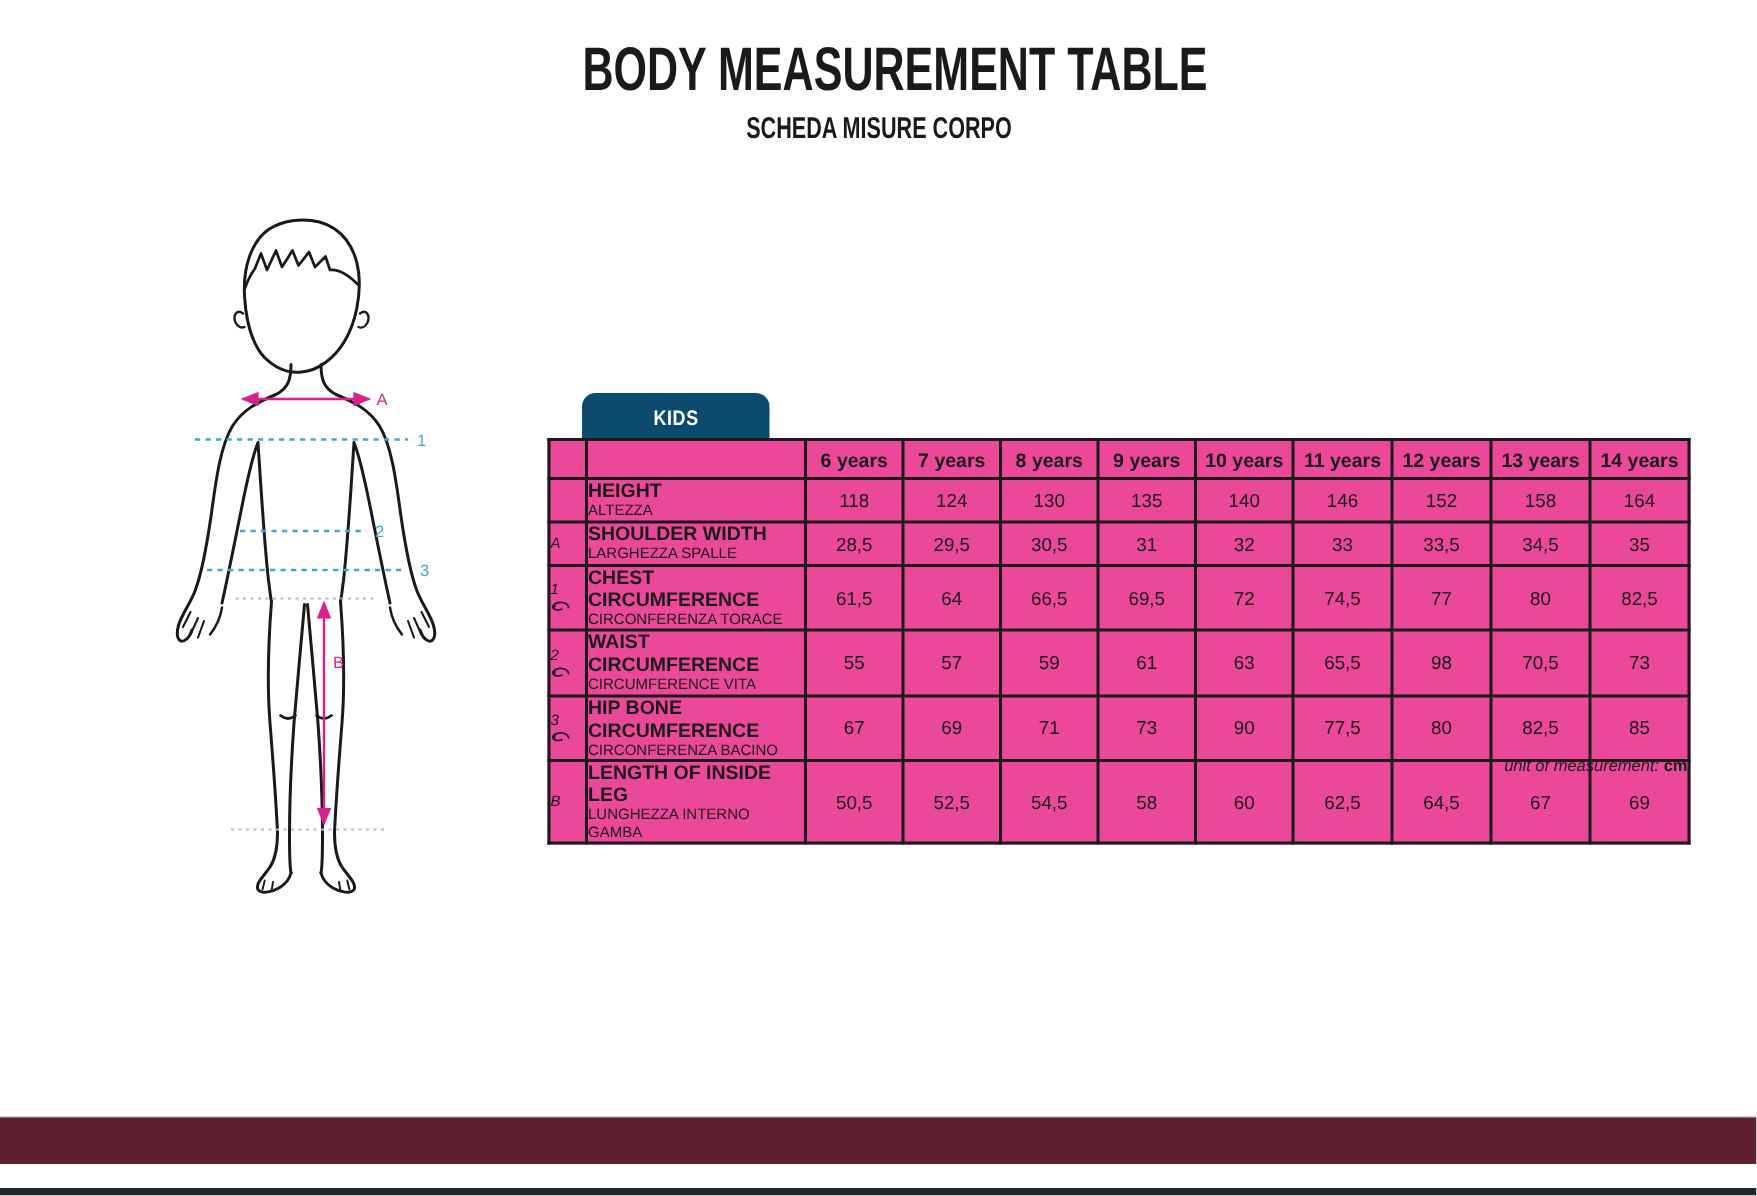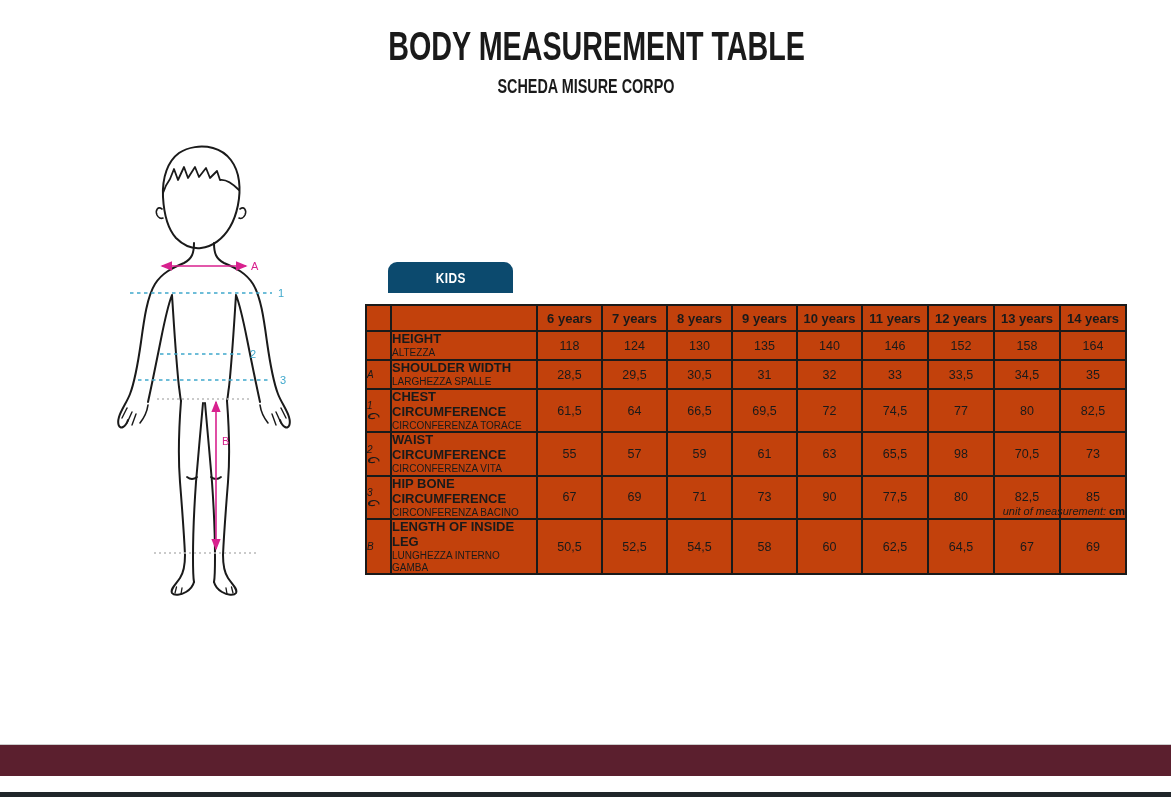--- a/index.html
+++ b/index.html
@@ -16,22 +16,22 @@
     transform:scaleX(0.72);white-space:nowrap;}
   
   .figure-area{position:absolute;left:95px;top:135px;width:230px;height:480px;}
   .figure-area svg{display:block;}
   
   .kids-tab{position:absolute;left:388px;top:262px;width:125px;height:31px;
     background:#0c4a6e;border-radius:9px 9px 0 0;display:flex;align-items:center;justify-content:center;}
   .kids-tab span{color:#ffffff;font-weight:700;font-size:14px;letter-spacing:.5px;
     display:inline-block;transform:scaleX(0.85);}
   
-  .size-table{position:absolute;left:365px;top:304px;border-collapse:collapse;
-    table-layout:fixed;width:760px;background:#c2410c;}
+  .size-table{position:absolute;left:365px;top:292px;border-collapse:collapse;
+    table-layout:fixed;width:760px;background:#ec4899;}
   .size-table th,.size-table td{border:2px solid #1a1a1a;padding:0;vertical-align:middle;}
   .size-table thead th{height:24px;font-size:13px;font-weight:700;text-align:center;}
   .size-table tbody tr{height:29px;}
   .marker-cell{vertical-align:top;padding:1px 0 0 4px;font-size:10px;font-style:italic;line-height:1;}
   .marker-cell .girth{display:block;margin-top:1px;}
   .label-cell{padding:2px 4px 2px 8px;text-align:left;}
   .label-en{font-size:13px;font-weight:700;line-height:1.15;}
   .label-it{font-size:10px;line-height:1.15;}
   .val-cell{font-size:12.5px;text-align:center;padding-right:6px;}
   
@@ -198,21 +198,21 @@
     <tr>
       <td class="marker-cell">
         <span>2</span>
         <svg class="girth" width="14" height="8" viewBox="0 0 14 8">
           <path d="M12 5.5 C12.5 3 9 1.2 6 1.6 C3 2 1 3.6 1.6 5.2 C2.2 6.8 5.5 7 8 6" fill="none" stroke="#1a1a1a" stroke-width="1.1"></path>
           <path d="M1 4 L3.5 3 L3 6 Z" fill="#1a1a1a"></path>
         </svg>
       </td>
       <td class="label-cell">
         <div class="label-en">WAIST CIRCUMFERENCE</div>
-        <div class="label-it">CIRCONFERENZA VITA</div>
+        <div class="label-it">CIRCUMFERENCE VITA</div>
       </td>
       <td class="val-cell">55</td>
       <td class="val-cell">57</td>
       <td class="val-cell">59</td>
       <td class="val-cell">61</td>
       <td class="val-cell">63</td>
       <td class="val-cell">65,5</td>
       <td class="val-cell">98</td>
       <td class="val-cell">70,5</td>
       <td class="val-cell">73</td>

